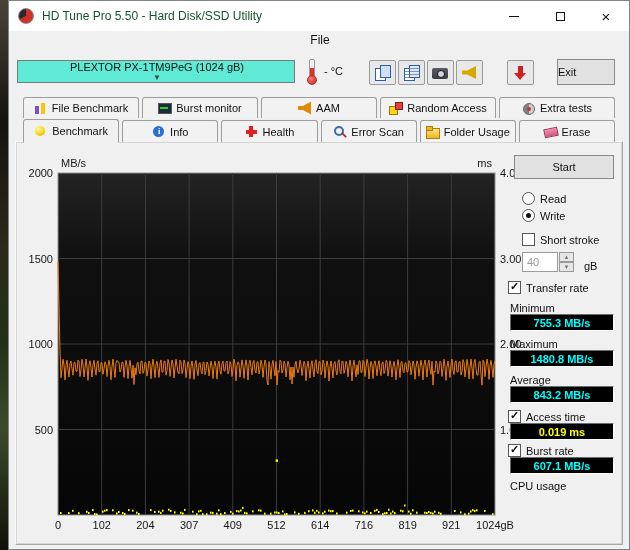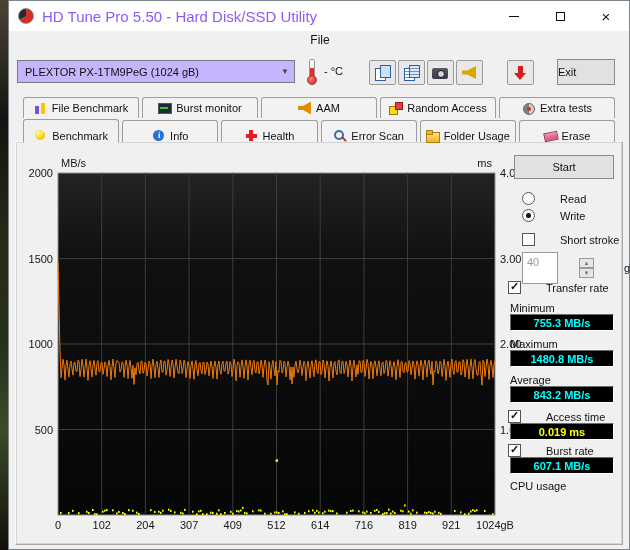--- a/index.html
+++ b/index.html
@@ -5,34 +5,34 @@
   * { margin:0; padding:0; box-sizing:border-box; }
   html,body { width:630px; height:550px; overflow:hidden; font-family:"Liberation Sans",sans-serif; }
   #stage { position:relative; width:630px; height:550px; background:linear-gradient(180deg,#4a4436 0%,#141310 22%,#2c2a1a 45%,#233018 62%,#3d4a2a 78%,#101008 100%); }
 
   
   #win { position:absolute; left:8px; top:0; width:622px; height:550px; background:#f0f0f0; border:1px solid #7f8489; }
 
   
   .titlebar { position:absolute; left:0; top:0; width:100%; height:30px; background:#ffffff; display:flex; align-items:center; }
   .app-icon { width:16px; height:16px; margin:0 8px 0 9px; border-radius:50%; background:conic-gradient(#d23026 0 68%, #27292e 68% 100%); border:1px solid #8a8a8a; flex:none; }
-  .title-text { font-size:15px; color:#8b5cf6; white-space:nowrap;text-align:center; }
+  .title-text { font-size:12px; color:#14532d; white-space:nowrap;text-align:center; }
   .win-btns { margin-left:auto; display:flex; height:30px; }
   .win-btn { width:46px; height:30px; display:flex; align-items:center; justify-content:center; cursor:default; }
   .glyph-min { width:10px; height:1px; background:#111; }
   .glyph-max { width:9px; height:9px; border:1px solid #111; }
   .glyph-close { font-size:15px; color:#111; line-height:1; }
 
   
   .menubar { position:absolute; left:0; top:30px; width:100%; height:21px; background:#f0f0f0; display:flex; align-items:center; padding-left:2px; border-bottom:1px solid #f0f0f0;flex-direction:column; }
   .menu-item { font-size:12px; color:#111; padding:2px 9px; }
 
   
   .toolbar { position:absolute; left:0; top:51px; width:100%; height:40px; background:#f0f0f0; }
-  .combo { position:absolute; left:8px; top:8px; width:278px; height:23px; background:#c4b5fd; border:1px solid #7a7a7a; display:flex; align-items:center; justify-content:space-between; padding:0 5px 0 7px; font-size:11px; color:#111; }
+  .combo { position:absolute; left:8px; top:8px; width:278px; height:23px; background:#5eead4; border:1px solid #7a7a7a; display:flex; align-items:center; justify-content:space-between; padding:0 5px 0 7px; font-size:11px; color:#111;flex-direction:column; }
   .combo .arr { font-size:8px; color:#444; }
   .thermo { position:absolute; left:297px; top:7px; width:10px; height:25px; }
   .thermo::before { content:""; position:absolute; left:3px; top:0; width:4px; height:19px; background:linear-gradient(180deg,#f5f5f5 0 40%, #e03030 40%); border:1px solid #9a9a9a; border-radius:2px; }
   .thermo::after { content:""; position:absolute; left:1px; top:16px; width:8px; height:8px; border-radius:50%; background:radial-gradient(circle at 35% 35%, #ff7a6a, #d02020); border:1px solid #993333; }
   .temp-text { position:absolute; left:315px; top:13px; font-size:11px; color:#111; }
   .tb-btn { position:absolute; top:8px; width:27px; height:25px; background:#e8e8e8; border:1px solid #9a9a9a; border-radius:2px; display:flex; align-items:center; justify-content:center; }
   .exit-btn { position:absolute; left:548px; top:7px; width:58px; height:26px; background:#e1e1e1; border:1px solid #8a8a8a; font-size:11px; color:#111; display:flex; align-items:center; justify-content:flex-start; }
 
   
   .tbi { position:relative; width:17px; height:15px; display:inline-block; }
@@ -44,21 +44,21 @@
   .i-camera::after  { content:""; position:absolute; left:5px; top:5px; width:6px; height:6px; border-radius:50%; background:#cfd6e0; border:1px solid #15151a; }
   .i-sound::before { content:""; position:absolute; left:1px; top:1px; width:14px; height:13px; background:#d8a800; clip-path:polygon(0 35%,38% 35%,100% 0,100% 100%,38% 65%,0 65%); }
   .i-down::before { content:""; position:absolute; left:6px; top:1px; width:5px; height:7px; background:#d02020; }
   .i-down::after  { content:""; position:absolute; left:2px; top:8px; width:0; height:0; border-left:6.5px solid transparent; border-right:6.5px solid transparent; border-top:7px solid #d02020; }
 
   
   .tabs { position:absolute; left:14px; right:14px; display:flex; gap:3px; }
   .tabs-r1 { top:96px; height:21px; z-index:1; }
   .tabs-r2 { top:117px; height:24px; z-index:2; align-items:flex-end; }
   .tab { flex:1; height:21px; background:#f2f2f2; border:1px solid #9d9d9d; border-bottom:none; border-radius:3px 3px 0 0; display:flex; align-items:center; justify-content:center; font-size:11px; color:#111; white-space:nowrap; }
-  .tabs-r2 .tab { height:22px;align-items:flex-end; }
+  .tabs-r2 .tab { height:22px; }
   .tab.on { height:24px; margin-bottom:-1px; background:#f0f0f0; z-index:3; border-bottom:1px solid #f0f0f0; }
 
   
   .ic { display:inline-block; width:13px; height:13px; position:relative; margin-right:5px; flex:none; }
   .ic-lamp::before { content:""; position:absolute; left:1px; top:1px; width:10px; height:10px; border-radius:50%; background:radial-gradient(circle at 35% 30%, #fff8b0, #ffd413 55%, #cf9900); }
   .ic-filebench::before { content:""; position:absolute; left:1px; bottom:1px; width:4px; height:8px; background:#7a4fd0; }
   .ic-filebench::after  { content:""; position:absolute; left:7px; bottom:1px; width:4px; height:11px; background:#ffc400; }
   .ic-monitor::before { content:""; position:absolute; left:0; top:1px; width:12px; height:9px; background:#1b2b3a; border:1px solid #555; }
   .ic-monitor::after  { content:""; position:absolute; left:2px; top:5px; width:8px; height:2px; background:#27d227; }
   .ic-speaker::before { content:""; position:absolute; left:0; top:0; width:13px; height:13px; background:#e08a00; clip-path:polygon(0 35%,38% 35%,100% 0,100% 100%,38% 65%,0 65%); }
@@ -76,27 +76,27 @@
   .ic-folder::after  { content:""; position:absolute; left:0; top:1px; width:5px; height:3px; background:#f0b429; border:1px solid #b07d10; }
   .ic-erase::before { content:""; position:absolute; left:0; top:3px; width:12px; height:7px; background:linear-gradient(#f490b0,#d45080); border:1px solid #903050; transform:rotate(-12deg); }
 
   
   .panel { position:absolute; left:6px; top:140px; width:608px; height:404px; background:#f0f0f0; border:1px solid #fbfbfb; border-right-color:#a8a8a8; border-bottom-color:#a8a8a8; box-shadow:0 0 0 1px #d5d5d5 inset; }
   #chart-svg { position:absolute; left:6px; top:0; }
 
   
   .ctrl { position:absolute; left:486px; top:0; width:120px; height:100%; font-size:11px; color:#111; }
   .start-btn { position:absolute; left:12px; top:13px; width:100px; height:24px; background:#e1e1e1; border:1px solid #8a8a8a; display:flex; align-items:center; justify-content:center; font-size:11px; }
-  .row { position:absolute; left:6px; display:flex; align-items:center;gap:20px; }
+  .row { position:absolute; left:6px; display:flex; align-items:flex-end; }
   .indent { left:20px; }
   .cb { width:13px; height:13px; background:#fff; border:1px solid #555; display:inline-block; position:relative; margin-right:5px; flex:none; }
   .cb.on::after { content:"✓"; position:absolute; left:1px; top:-2px; font-size:11px; font-weight:bold; color:#111; }
   .radio { width:13px; height:13px; background:#fff; border:1px solid #555; border-radius:50%; display:inline-block; position:relative; margin-right:5px; flex:none; }
   .radio.on::after { content:""; position:absolute; left:3px; top:3px; width:5px; height:5px; border-radius:50%; background:#111; }
-  .spin-box { width:36px; height:32px; background:#fff; border:1px solid #9a9a9a; color:#9a9a9a; font-size:11px; padding:3px 0 9px 4px; }
+  .spin-box { width:36px; height:20px; background:#fff; border:1px solid #9a9a9a; color:#9a9a9a; font-size:11px; padding:3px 0 9px 4px; }
   .spin-arrows { width:15px; height:20px; display:flex; flex-direction:column; margin-left:1px; }
   .spin-arrows span { flex:1; background:#e6e6e6; border:1px solid #9a9a9a; font-size:6px; color:#777; display:flex; align-items:center; justify-content:center; }
   .unit { margin-left:10px; }
   .lbl { position:absolute; left:8px; }
   .valbox { position:absolute; left:8px; width:104px; height:17px; background:#000; border:1px solid; border-color:#6c6c6c #ffffff #ffffff #6c6c6c; font-size:11px; font-weight:bold; display:flex; align-items:center; justify-content:center; }
   .val-cyan { color:#00ffff; }
   .val-yellow { color:#ffff00; }
 </style>
 </head>
 <body>

